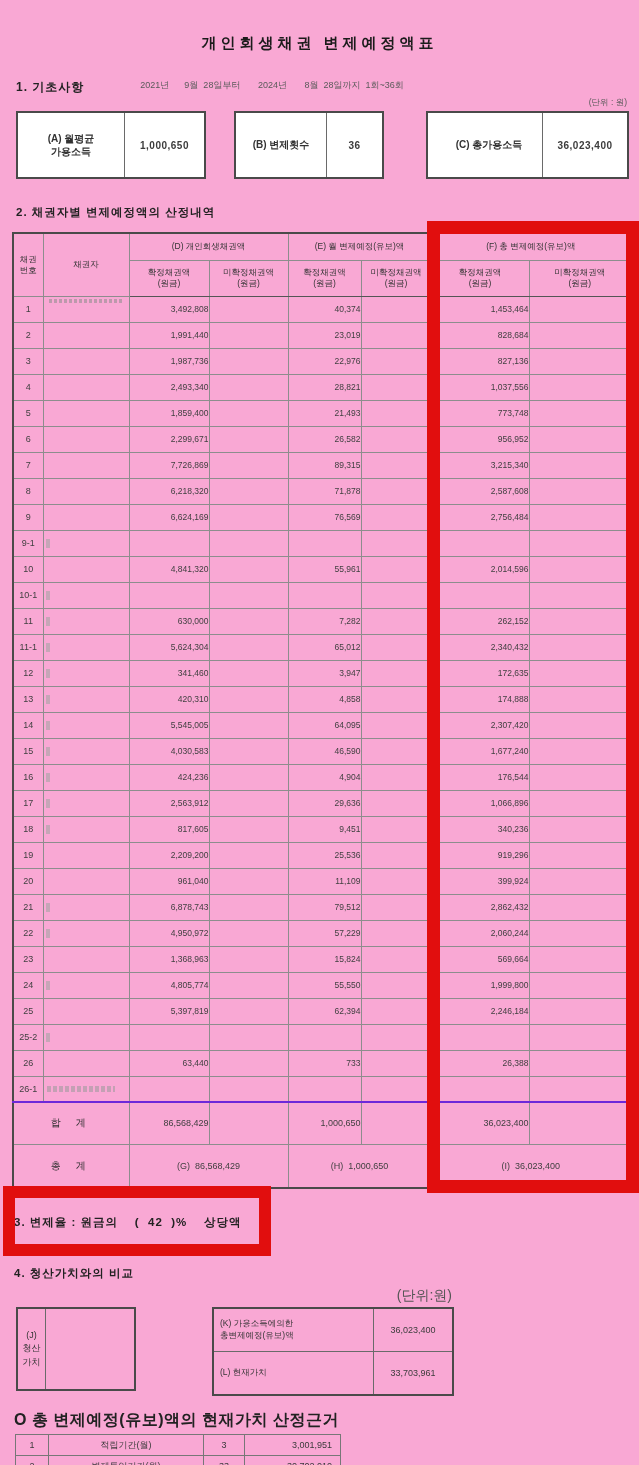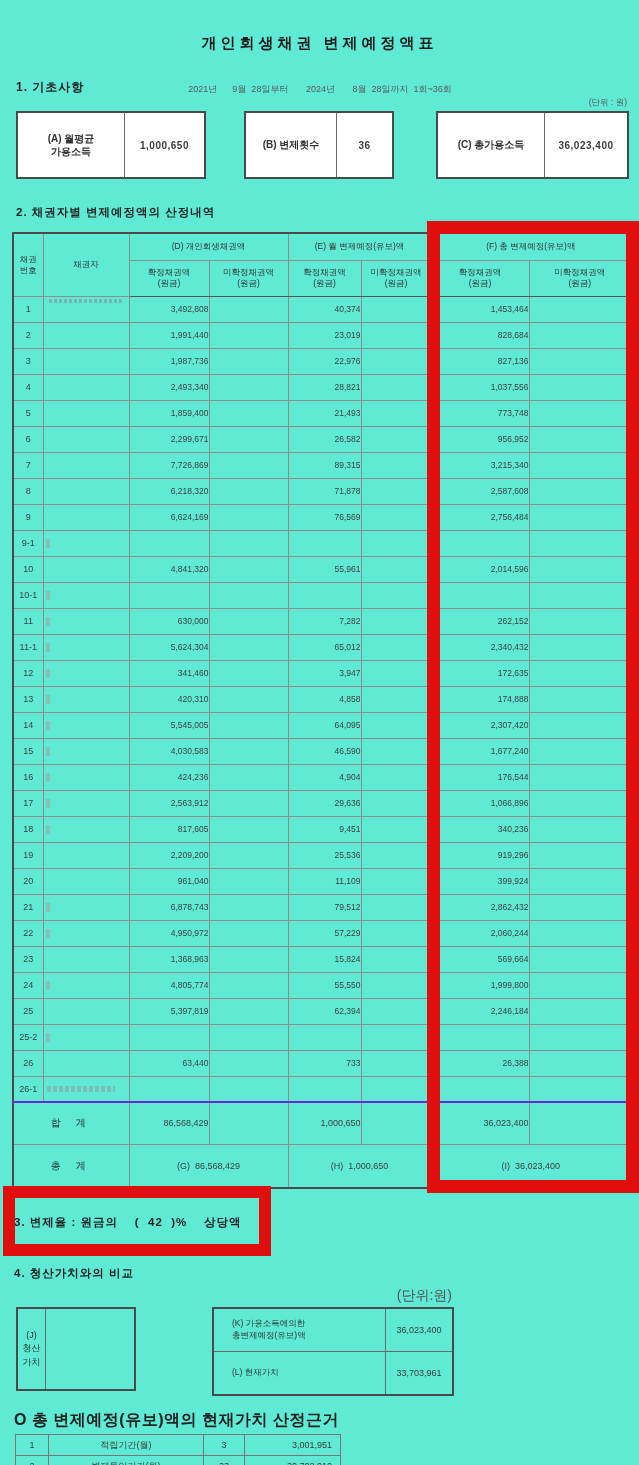--- a/index.html
+++ b/index.html
@@ -1,40 +1,40 @@
 <!DOCTYPE html>
 <html><head>
 <meta charset="utf-8">
 <style>
   html,body { margin:0; padding:0; background:#ffffff; }
   .page {
     position:relative; width:639px; height:1465px; overflow:hidden;
-    background:#5eead4; font-family:"Liberation Sans", sans-serif; color:#222;
+    background:#f9a8d4; font-family:"Liberation Sans", sans-serif; color:#222;
   }
   .preline { white-space:pre-line; }
   .prewrap { white-space:pre; }
 
   
   .doc-title { padding-top:34px; text-align:center; font-size:15px; font-weight:bold;
                letter-spacing:4px; color:#1b1b1b; }
 
   
-  .s1-row { margin:26px 14px 0 16px; display:flex; align-items:flex-end;gap:48px; }
+  .s1-row { margin:26px 14px 0 16px; display:flex; align-items:flex-start; }
   .s-heading { font-size:12px; font-weight:bold; color:#222; letter-spacing:1px; }
   .period { margin-left:56px; font-size:9px; color:#5a5a5a; }
   .unit-note { text-align:right; font-size:8.5px; color:#5a5a5a; margin-right:12px; margin-top:1px; }
   .boxes { display:flex; margin:2px 10px 0 16px; height:68px;font-weight:bold; }
   .ibox { border:2px solid #4a4a4a; display:flex; box-sizing:border-box; background:#fff; }
   .ibox .lbl { border-right:1px solid #6a6a6a; display:flex; align-items:center; justify-content:center;
                text-align:center; font-size:10px; color:#333; line-height:1.35; }
   .ibox .val { flex:1; display:flex; align-items:center; justify-content:center;
                font-size:10px; color:#3c3c3c; letter-spacing:.5px; }
   .box-a { width:190px; } .box-a .lbl { width:106px; }
-  .box-b { width:150px; margin-left:38px; } .box-b .lbl { width:90px; }
-  .box-c { flex:1; margin-left:42px; } .box-c .lbl { width:106px; }
+  .box-b { width:150px; margin-left:28px; } .box-b .lbl { width:90px; }
+  .box-c { flex:1; margin-left:42px; } .box-c .lbl { width:106px;padding-left:8px; }
 
   
   .s2-heading { margin:26px 0 0 16px; font-size:11.5px; font-weight:bold; letter-spacing:1px; }
   .unit-note2 { text-align:right; font-size:8px; color:#666; margin-right:10px; }
   table.main { margin-left:12px; margin-top:1px; width:618px; border-collapse:collapse;
                table-layout:fixed; border:2px solid #4a4a4a; }
   table.main th, table.main td { border:1px solid #8d8d8d; padding:0; }
   table.main thead th { font-weight:normal; font-size:8.5px; color:#333; line-height:1.3; }
   table.main thead tr.grp { height:27px; }
   table.main thead tr.sub { height:36px; }
@@ -66,21 +66,21 @@
   
   .s4-heading { margin:36px 0 0 14px; font-size:11.5px; font-weight:bold; letter-spacing:1px; }
   .unit-note4 { width:452px; text-align:right; font-size:14px; color:#555; margin-top:6px; }
   .s4-row { display:flex; margin:2px 0 0 16px; }
   .jbox { width:120px; height:84px; border:2px solid #4a4a4a; box-sizing:border-box; display:flex; }
   .jbox .j-lbl { width:27px; border-right:1px solid #6a6a6a; display:flex; align-items:center;
                  justify-content:center; text-align:center; font-size:9px; color:#333; line-height:1.5; }
   .jbox .j-val { flex:1; }
   table.kl { margin-left:76px; width:242px; border-collapse:collapse; border:2px solid #4a4a4a; table-layout:fixed; }
   table.kl td { border:1px solid #6a6a6a; height:40px; }
-  td.kl-label { width:152px; padding-left:18px; font-size:8.5px; color:#333; line-height:1.4; }
+  td.kl-label { width:152px; padding-left:6px; font-size:8.5px; color:#333; line-height:1.4; }
   td.kl-value { text-align:center; font-size:9px; color:#3c3c3c; }
 
   
   .s5-heading { margin:14px 0 0 14px; font-size:16px; font-weight:bold; letter-spacing:.5px; }
   table.pv { margin-left:15px; margin-top:3px; border-collapse:collapse; border:1.5px solid #4a4a4a; table-layout:fixed; }
   table.pv td { border:1px solid #777; height:18px; font-size:9px; color:#3a3a3a; }
   td.pv-no { width:30px; text-align:center; }
   td.pv-label { width:152px; text-align:center; }
   td.pv-months { width:38px; text-align:center; }
   td.pv-value { width:86px; text-align:right; padding-right:8px; }

